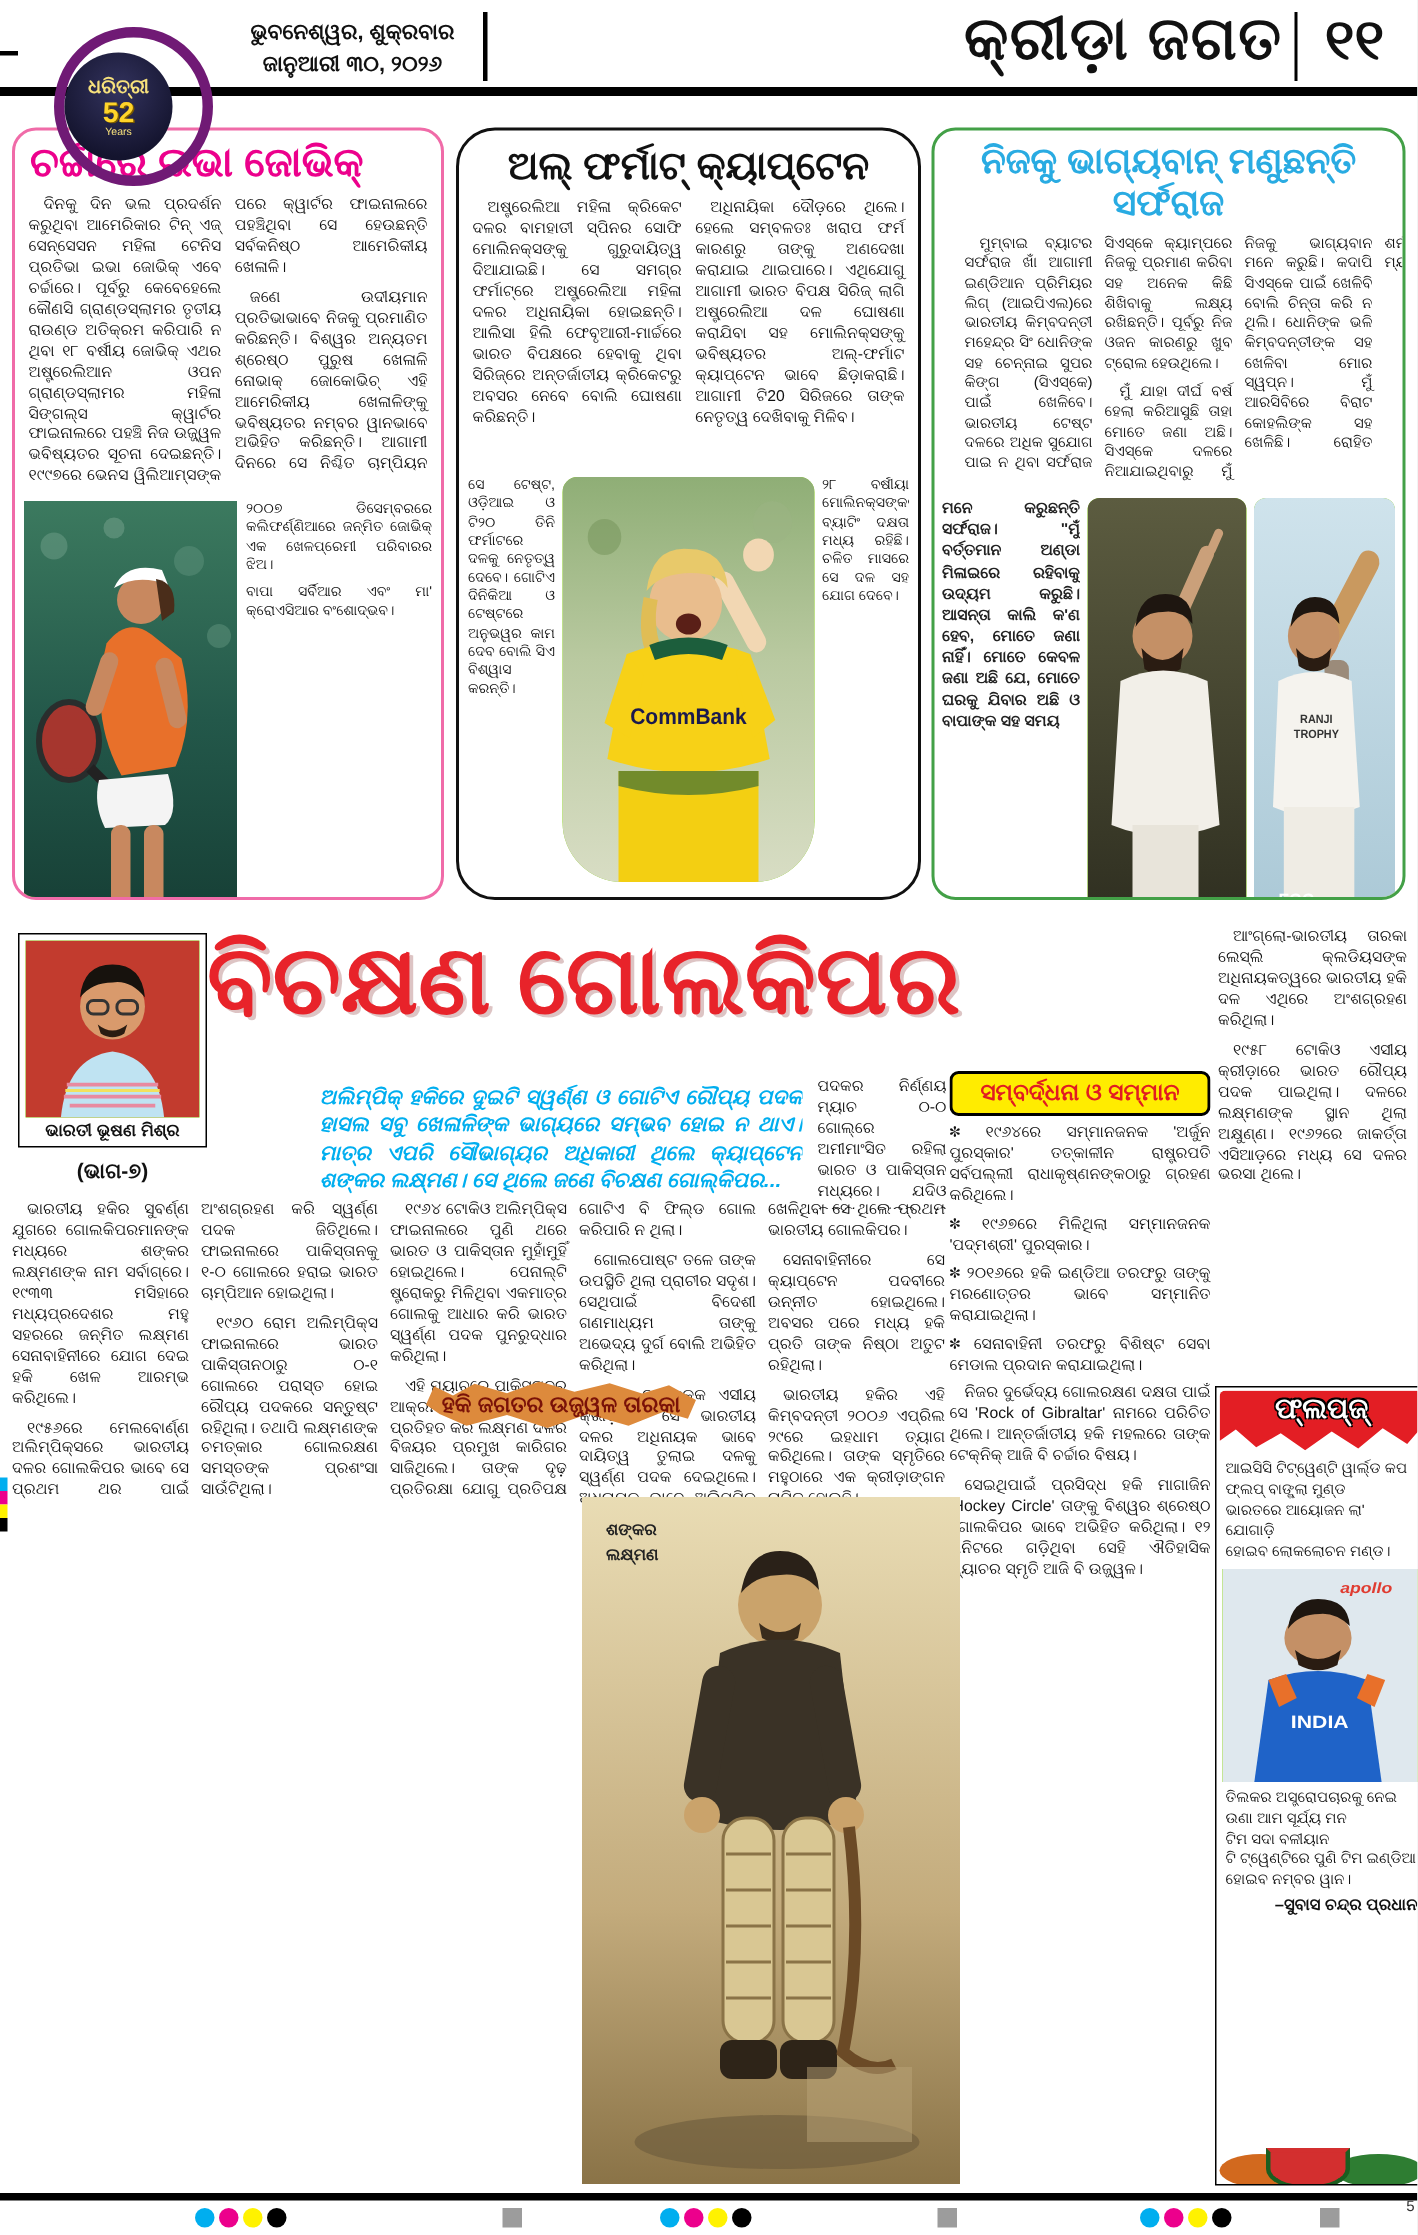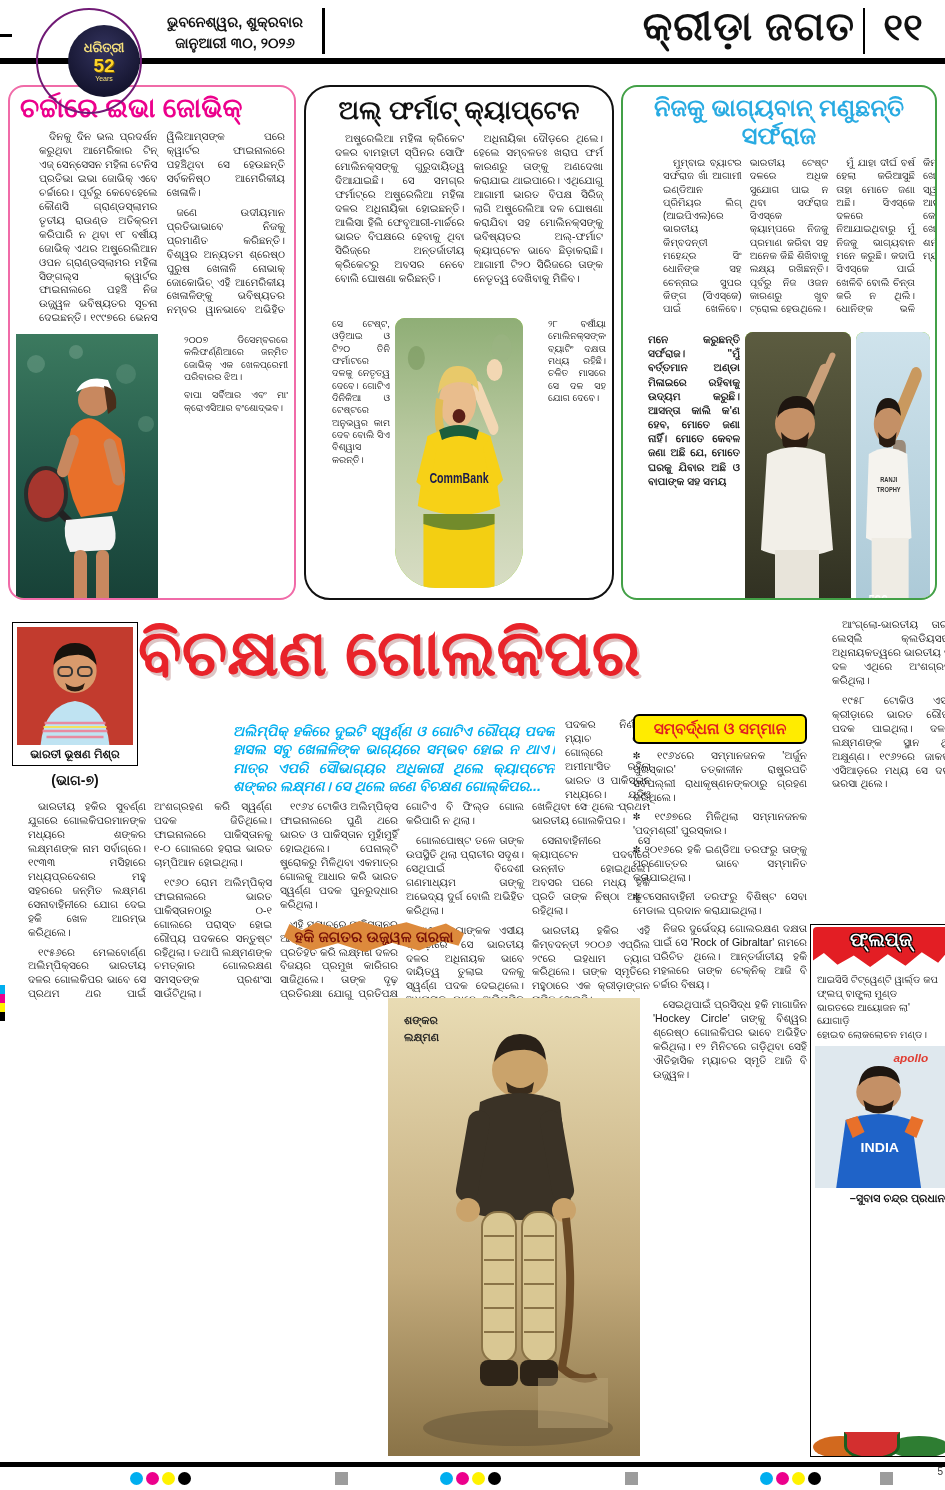--- a/index.html
+++ b/index.html
@@ -1,29 +1,29 @@
 <!DOCTYPE html>
 <html><head>
 <meta charset="utf-8">
 <style>
   * { margin:0; padding:0; box-sizing:border-box; }
   html,body { background:#e9e9e9; }
   .page { position:relative; width:945px; height:1490px; background:#fff;
           font-family:"Liberation Sans", sans-serif; color:#111; overflow:hidden; margin:0 auto; }
   .abs { position:absolute; }
   .clip { overflow:hidden; }
-  .just { text-align:justify;margin-left:20px; }
+  .just { text-align:justify; }
   .body-txt { font-size:10.5px; line-height:1.33; }
   .body-txt p { margin-bottom:6px; text-indent:10px; }
 
   
   .reg-dash { left:0; top:34px; width:12px; height:3px; background:#000; }
-  .logo-badge { left:36px; top:8px; width:106px; height:106px; border-radius:50%;
+  .logo-badge { left:36px; top:18px; width:106px; height:106px; border-radius:50%;
     background:radial-gradient(circle at 35% 30%, #f5dd8a 0%, #d4a center, #c9a227 55%, #8a6a14 100%); 
-    border:2px solid #701a75; display:flex; align-items:center; justify-content:flex-end; z-index:5; }
+    border:7px solid #701a75; display:flex; align-items:center; justify-content:flex-start; z-index:5; }
   .logo-inner { width:72px; height:72px; border-radius:50%; background:radial-gradient(circle at 50% 35%, #33335e, #14142e 75%);
     color:#f3c93e; text-align:center; display:flex; flex-direction:column; align-items:center; justify-content:center; }
   .logo-name { font-size:13px; font-weight:bold; color:#f7e17c; }
   .logo-52 { font-size:19px; font-weight:900; color:#ffd42a; line-height:1; text-shadow:1px 1px 0 #7a5a00; }
   .logo-years { font-size:7px; color:#f7e17c; }
   .dateline { left:150px; top:12px; width:170px; text-align:center; font-weight:bold; font-size:14.5px; line-height:1.45; }
   .mast-div { left:322px; top:8px; width:3px; height:46px; background:#000; }
   .section-title { left:560px; top:4px; width:295px; text-align:right; font-size:40px; font-weight:800; letter-spacing:1px; }
   .pageno-div { left:863px; top:8px; width:2px; height:46px; background:#000; }
   .page-no { left:868px; top:6px; width:70px; text-align:center; font-size:38px; font-weight:800; }
@@ -158,21 +158,21 @@
         <p>୨୦୦୭ ଡିସେମ୍ବରରେ କଲିଫର୍ଣ୍ଣିଆରେ ଜନ୍ମିତ ଜୋଭିକ୍ ଏକ ଖେଳପ୍ରେମୀ ପରିବାରର ଝିଅ।</p>
         <p style="margin-top:6px">ବାପା ସର୍ବିଆର ଏବଂ ମା' କ୍ରୋଏସିଆର ବଂଶୋଦ୍ଭବ।</p>
       </div>
     </div>
   </article>
 
   <article class="abs tbox blk clip">
     <h2 class="hl2">ଅଲ୍ ଫର୍ମାଟ୍ କ୍ୟାପ୍ଟେନ</h2>
     <div class="cols2 body-txt just clip" style="height:190px">
       <p>ଅଷ୍ଟ୍ରେଲିଆ ମହିଳା କ୍ରିକେଟ ଦଳର ବାମହାତୀ ସ୍ପିନର ସୋଫି ମୋଲିନକ୍ସଙ୍କୁ ଗୁରୁଦାୟିତ୍ୱ ଦିଆଯାଇଛି। ସେ ସମଗ୍ର ଫର୍ମାଟ୍‌ରେ ଅଷ୍ଟ୍ରେଲିଆ ମହିଳା ଦଳର ଅଧିନାୟିକା ହୋଇଛନ୍ତି। ଆଲିସା ହିଲି ଫେବୃଆରୀ-ମାର୍ଚ୍ଚରେ ଭାରତ ବିପକ୍ଷରେ ହେବାକୁ ଥିବା ସିରିଜ୍‌ରେ ଅନ୍ତର୍ଜାତୀୟ କ୍ରିକେଟରୁ ଅବସର ନେବେ ବୋଲି ଘୋଷଣା କରିଛନ୍ତି।</p>
-      <p>ଅଧିନାୟିକା ଦୌଡ଼ରେ ଥିଲେ। ହେଲେ ସମ୍ବଳତଃ ଖରାପ ଫର୍ମ କାରଣରୁ ତାଙ୍କୁ ଅଣଦେଖା କରାଯାଇ ଥାଇପାରେ। ଏଥିଯୋଗୁ ଆଗାମୀ ଭାରତ ବିପକ୍ଷ ସିରିଜ୍ ଲାଗି ଅଷ୍ଟ୍ରେଲିଆ ଦଳ ଘୋଷଣା କରାଯିବା ସହ ମୋଲିନକ୍ସଙ୍କୁ ଭବିଷ୍ୟତର ଅଲ୍-ଫର୍ମାଟ କ୍ୟାପ୍ଟେନ ଭାବେ ଛିଡ଼ାକରାଛି। ଆଗାମୀ ଟି୨୦ ସିରିଜରେ ତାଙ୍କ ନେତୃତ୍ୱ ଦେଖିବାକୁ ମିଳିବ।</p>
+      <p>ଅଧିନାୟିକା ଦୌଡ଼ରେ ଥିଲେ। ହେଲେ ସମ୍ବଳତଃ ଖରାପ ଫର୍ମ କାରଣରୁ ତାଙ୍କୁ ଅଣଦେଖା କରାଯାଇ ଥାଇପାରେ। ଏଥିଯୋଗୁ ଆଗାମୀ ଭାରତ ବିପକ୍ଷ ସିରିଜ୍ ଲାଗି ଅଷ୍ଟ୍ରେଲିଆ ଦଳ ଘୋଷଣା କରାଯିବା ସହ ମୋଲିନକ୍ସଙ୍କୁ ଭବିଷ୍ୟତର ଅଲ୍-ଫର୍ମାଟ କ୍ୟାପ୍ଟେନ ଭାବେ ଛିଡ଼ାକରାଛି। ଆଗାମୀ ଟି20 ସିରିଜରେ ତାଙ୍କ ନେତୃତ୍ୱ ଦେଖିବାକୁ ମିଳିବ।</p>
     </div>
     <div class="b2-row" style="height:272px">
       <div class="strip-txt just clip" style="width:58px">ସେ ଟେଷ୍ଟ, ଓଡ଼ିଆଇ ଓ ଟି୨୦ ତିନି ଫର୍ମାଟରେ ଦଳକୁ ନେତୃତ୍ୱ ଦେବେ। ଗୋଟିଏ ଦିନିକିଆ ଓ ଟେଷ୍ଟରେ ଅନୁଭୱର କାମ ଦେବ ବୋଲି ସିଏ ବିଶ୍ୱାସ କରନ୍ତି।</div>
       <div class="photo" style="flex:1;height:270px;border-radius:10px 10px 40px 40px">
         <svg viewBox="0 0 180 270" preserveAspectRatio="none">
           <defs>
               <linearGradient id="ag" x1="0" y1="0" x2="0" y2="1">
             <stop offset="0" stop-color="#8fae76"></stop>
                 <stop offset=".45" stop-color="#b9c9a0"></stop>
                 <stop offset="1" stop-color="#d8ddc4"></stop>
@@ -351,20 +351,27 @@
         <text x="96" y="16" font-size="10" font-style="italic" font-weight="bold" fill="#e03c31" text-anchor="end" font-family="Liberation Sans, sans-serif">apollo</text>
         <circle cx="54" cy="46" r="19" fill="#c49066"></circle>
         <path d="M37 40 q2 -20 17 -20 q17 0 18 18 q-8 -9 -17 -8 q-12 0 -18 10z" fill="#1e1610"></path>
         <path d="M41 54 q13 12 26 0 l-2 10 q-11 7 -22 0z" fill="#2a1c12"></path>
         <path d="M26 74 q28 -12 56 0 l8 68 h-72z" fill="#1f63c8"></path>
         <path d="M26 74 l10 -4 6 16 -10 6z" fill="#e8702a"></path>
         <path d="M82 70 l10 4 -6 18 -10 -6z" fill="#e8702a"></path>
         <text x="55" y="106" font-size="12" font-weight="bold" fill="#fff" text-anchor="middle" font-family="Liberation Sans, sans-serif">INDIA</text>
       </svg>
     </div>
+    <div class="flop-txt">
+      <div>ତିଲକର ଅସ୍ତ୍ରୋପଚାରକୁ ନେଇ</div>
+      <div>ଉଣା ଆମ ସୂର୍ଯ୍ୟ ମନ</div>
+      <div>ଟିମ ସଦା ବଳୀୟାନ</div>
+      <div>ଟି ଟ୍ୱେଣ୍ଟିରେ ପୁଣି ଟିମ ଇଣ୍ଡିଆ</div>
+      <div>ହୋଇବ ନମ୍ବର ୱାନ।</div>
+    </div>
     <div class="flop-sign">–ସୁବାସ ଚନ୍ଦ୍ର ପ୍ରଧାନ</div>
     <div class="flop-deco">
       <div class="deco-orange"></div>
       <div class="deco-green"></div>
       <div class="deco-melon"></div>
     </div>
   </aside>
 
   <div class="abs cmyk-strip">
     <div style="background:#00aeef"></div>

